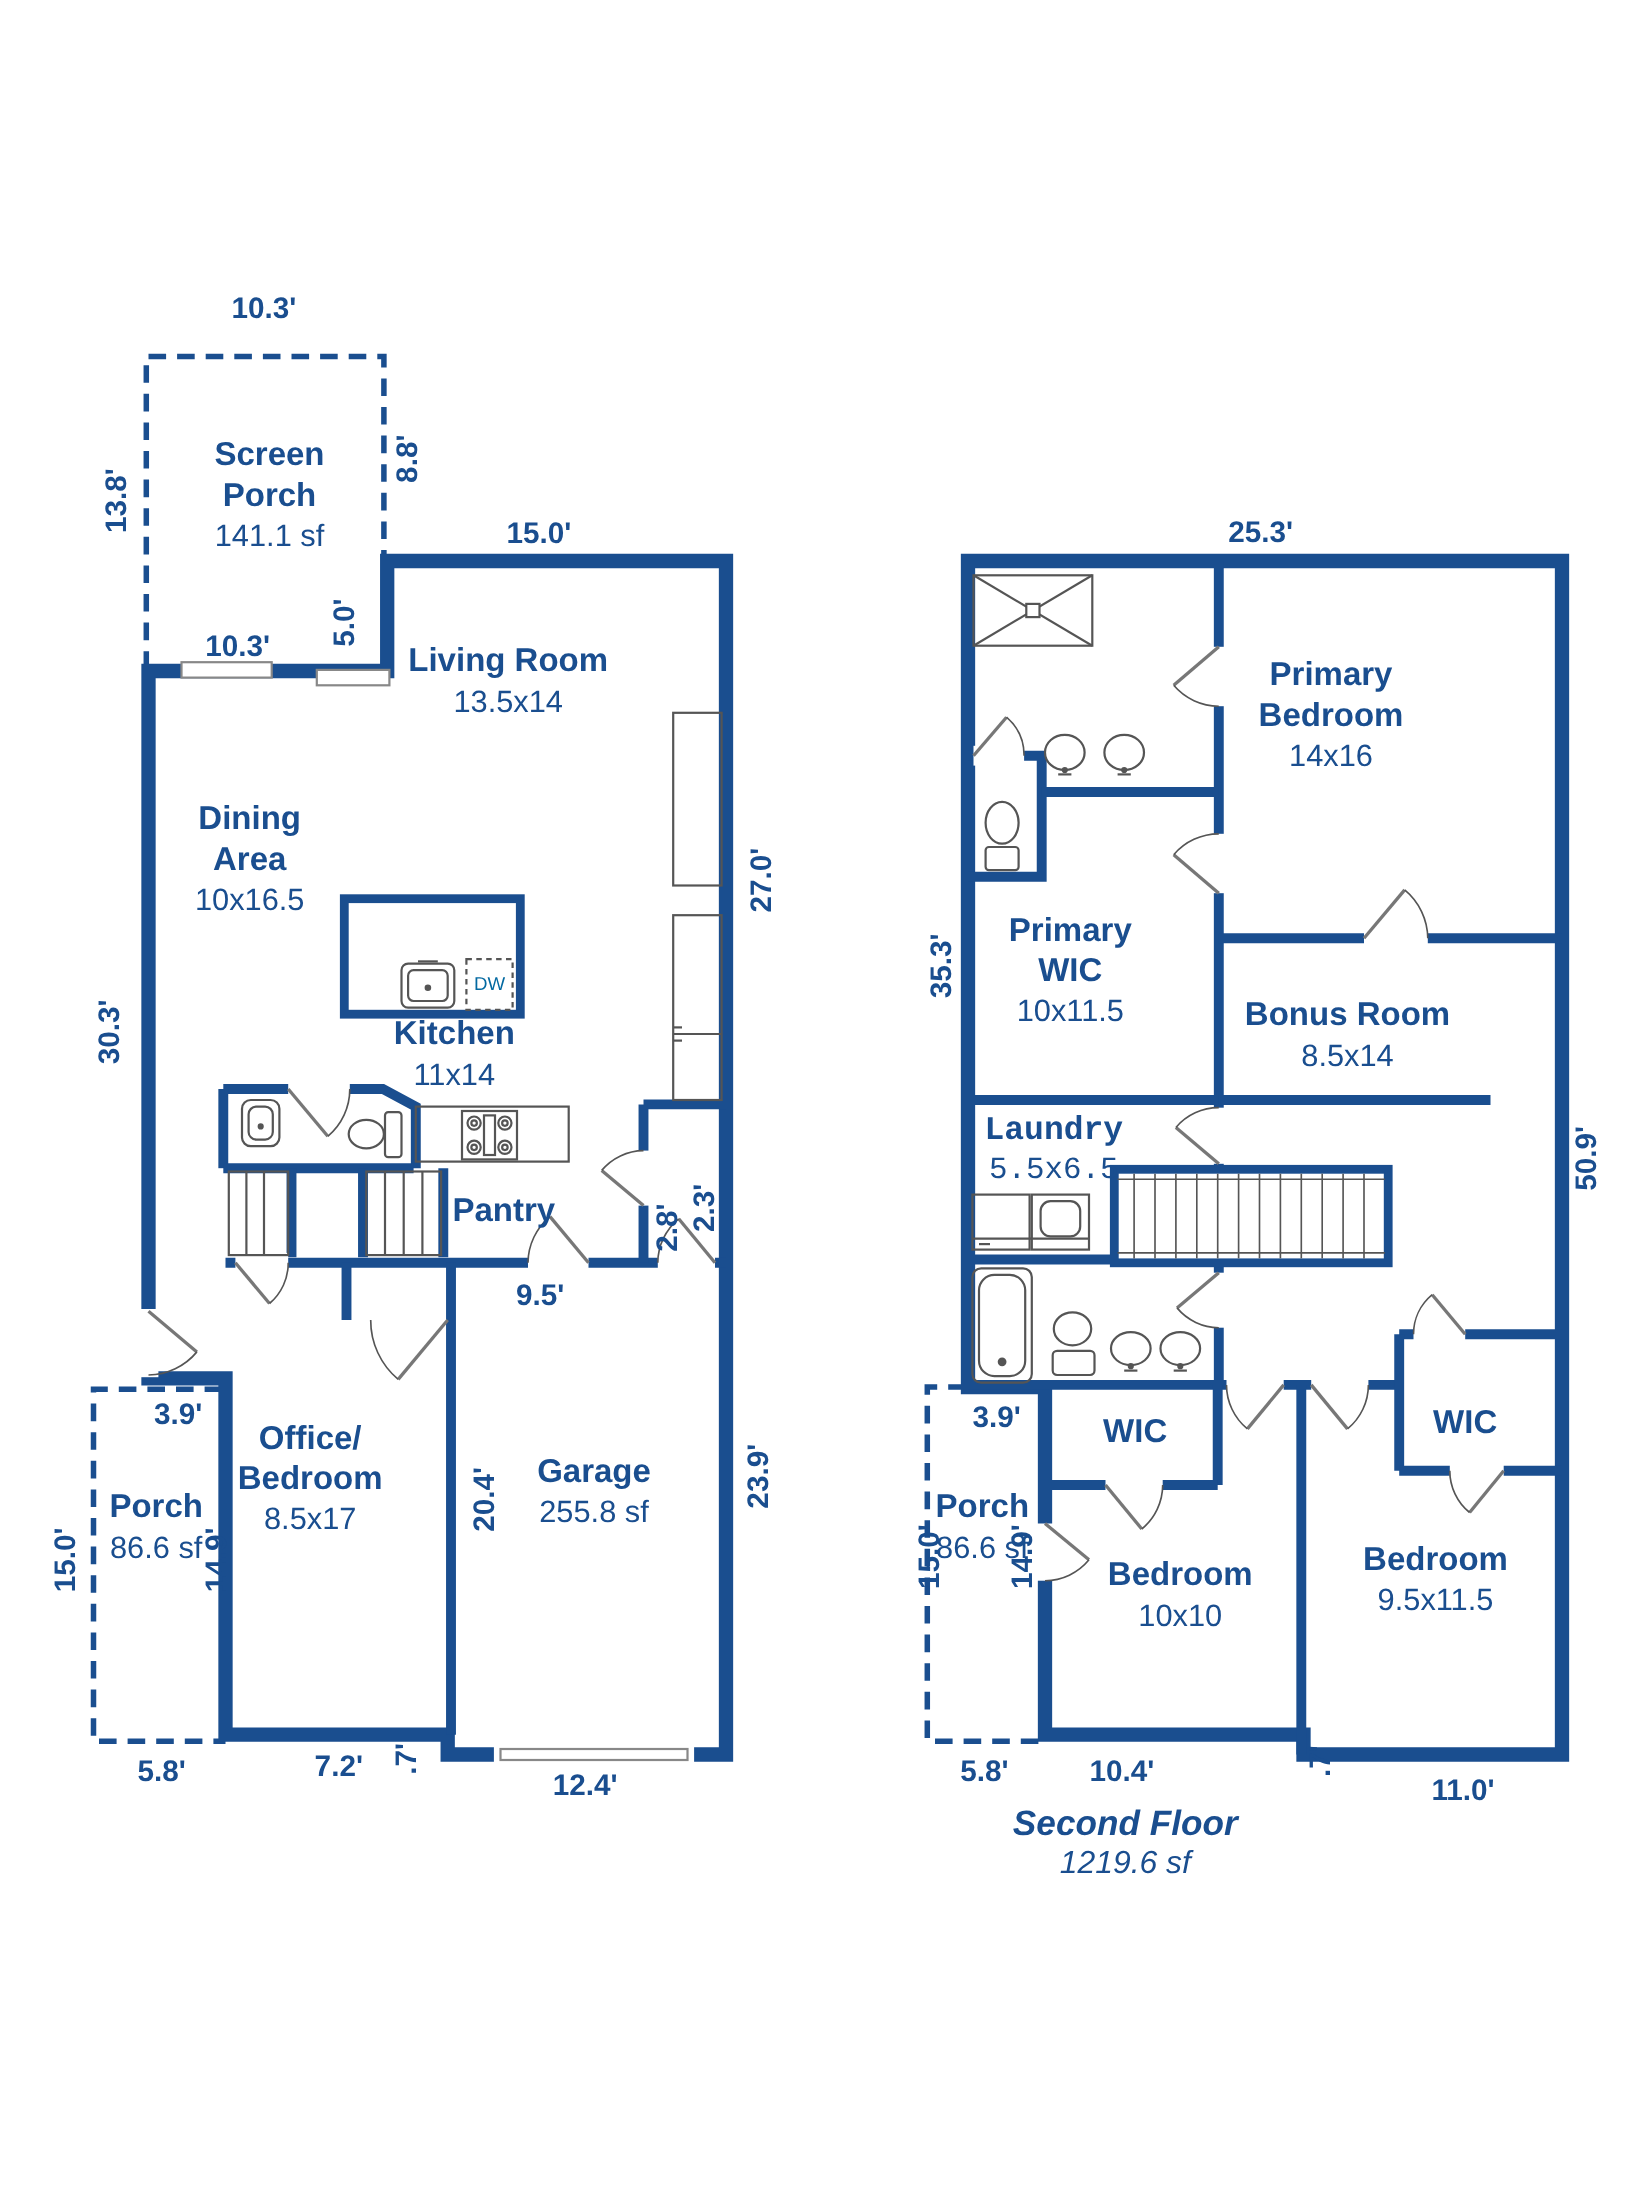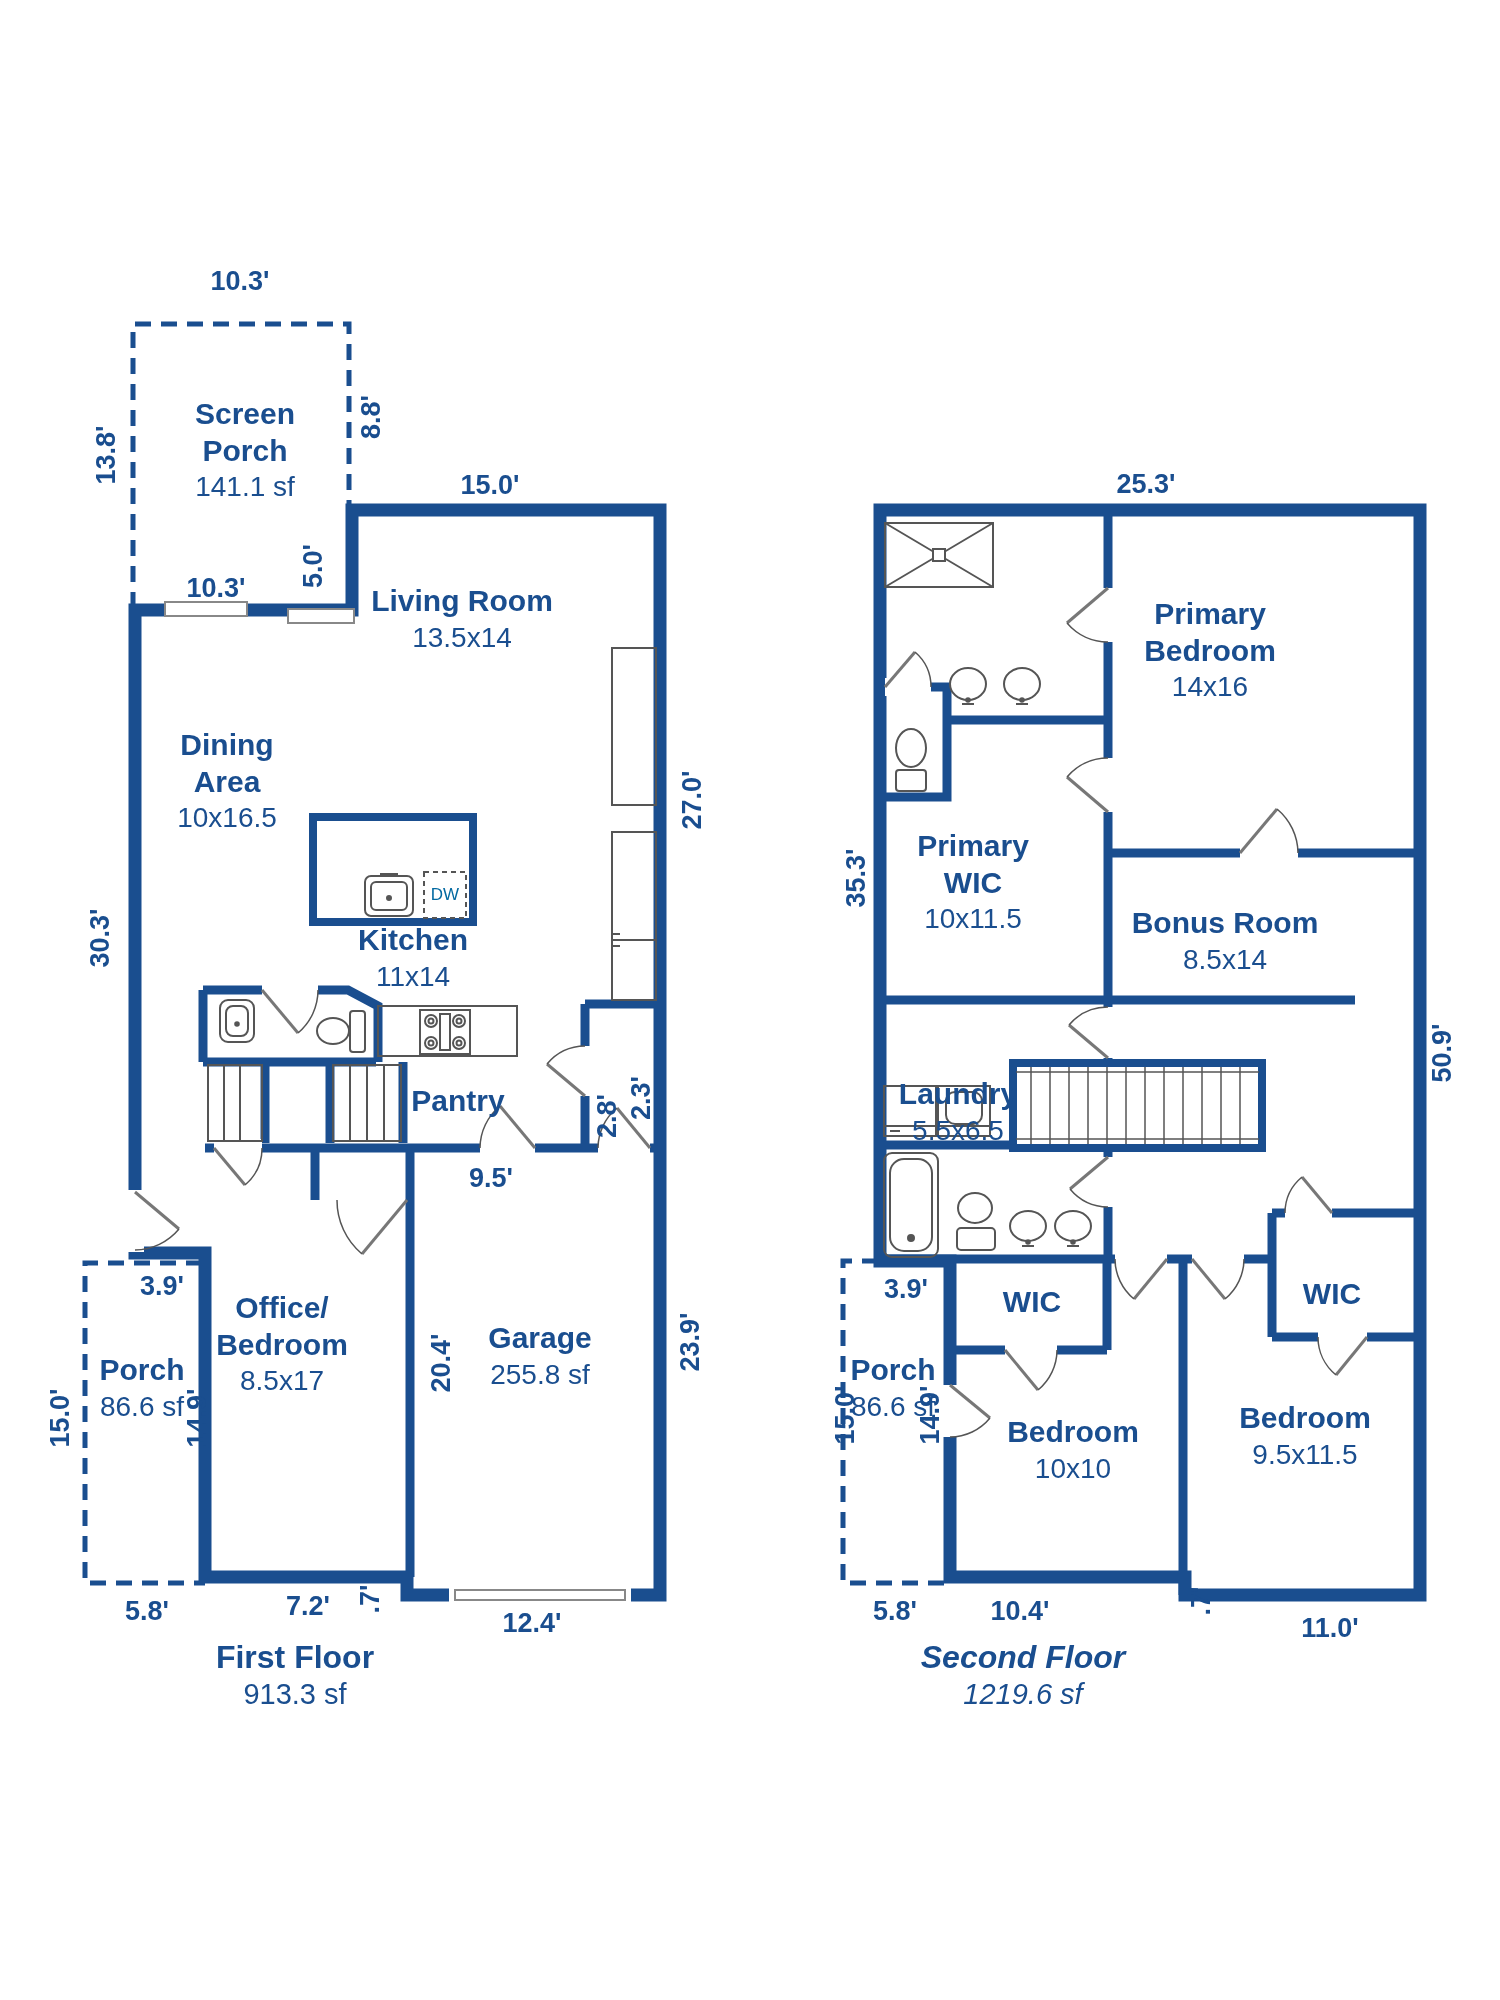--- a/index.html
+++ b/index.html
@@ -358,21 +358,21 @@
       </div>
       <div class="room" style="left: 973px; top: 828px;">
         <div class="rname">Primary</div>
         <div class="rname">WIC</div>
         <div class="rsize">10x11.5</div>
       </div>
       <div class="room" style="left: 1225px; top: 905px;">
         <div class="rname">Bonus Room</div>
         <div class="rsize">8.5x14</div>
       </div>
-      <div class="room" style="left: 958px; top: 1076px;">
+      <div class="room" style="left: 958px; top: 1010px; font-family: Liberation Mono, monospace;">
         <div class="rname">Laundry</div>
         <div class="rsize">5.5x6.5</div>
       </div>
       <div class="room" style="left: 1032px; top: 1284px;">
         <div class="rname">WIC</div>
       </div>
       <div class="room" style="left: 1332px; top: 1276px;">
         <div class="rname">WIC</div>
       </div>
       <div class="room" style="left: 1073px; top: 1414px;">
@@ -393,21 +393,17 @@
       <div class="lbl dim" style="left: 906px; top: 1289px;">3.9'</div>
       <div class="lbl dim rot" style="left: 845px; top: 1415px;">15.0'</div>
       <div class="lbl dim rot" style="left: 930px; top: 1415px;">14.9'</div>
       <div class="lbl dim" style="left: 895px; top: 1611px;">5.8'</div>
       <div class="lbl dim" style="left: 1020px; top: 1611px;">10.4'</div>
       <div class="lbl dim rot" style="left: 1201px; top: 1601px;">.7'</div>
       <div class="lbl dim" style="left: 1330px; top: 1628px;">11.0'</div>
       <div class="lbl dim-small" style="left: 445px; top: 895px;">DW</div>
     </div>
 
-  <div class="floor-title" id="ff-title" style="left: 295px; top: 1638px;">
-    <div class="t1">First Floor</div>
-    <div class="t2">913.3 sf</div>
-  </div>
   <div class="floor-title" id="sf-title" style="left: 1023px; top: 1638px; font-style: italic;">
     <div class="t1">Second Floor</div>
     <div class="t2">1219.6 sf</div>
   </div>
 </div>
 
 </body></html>

